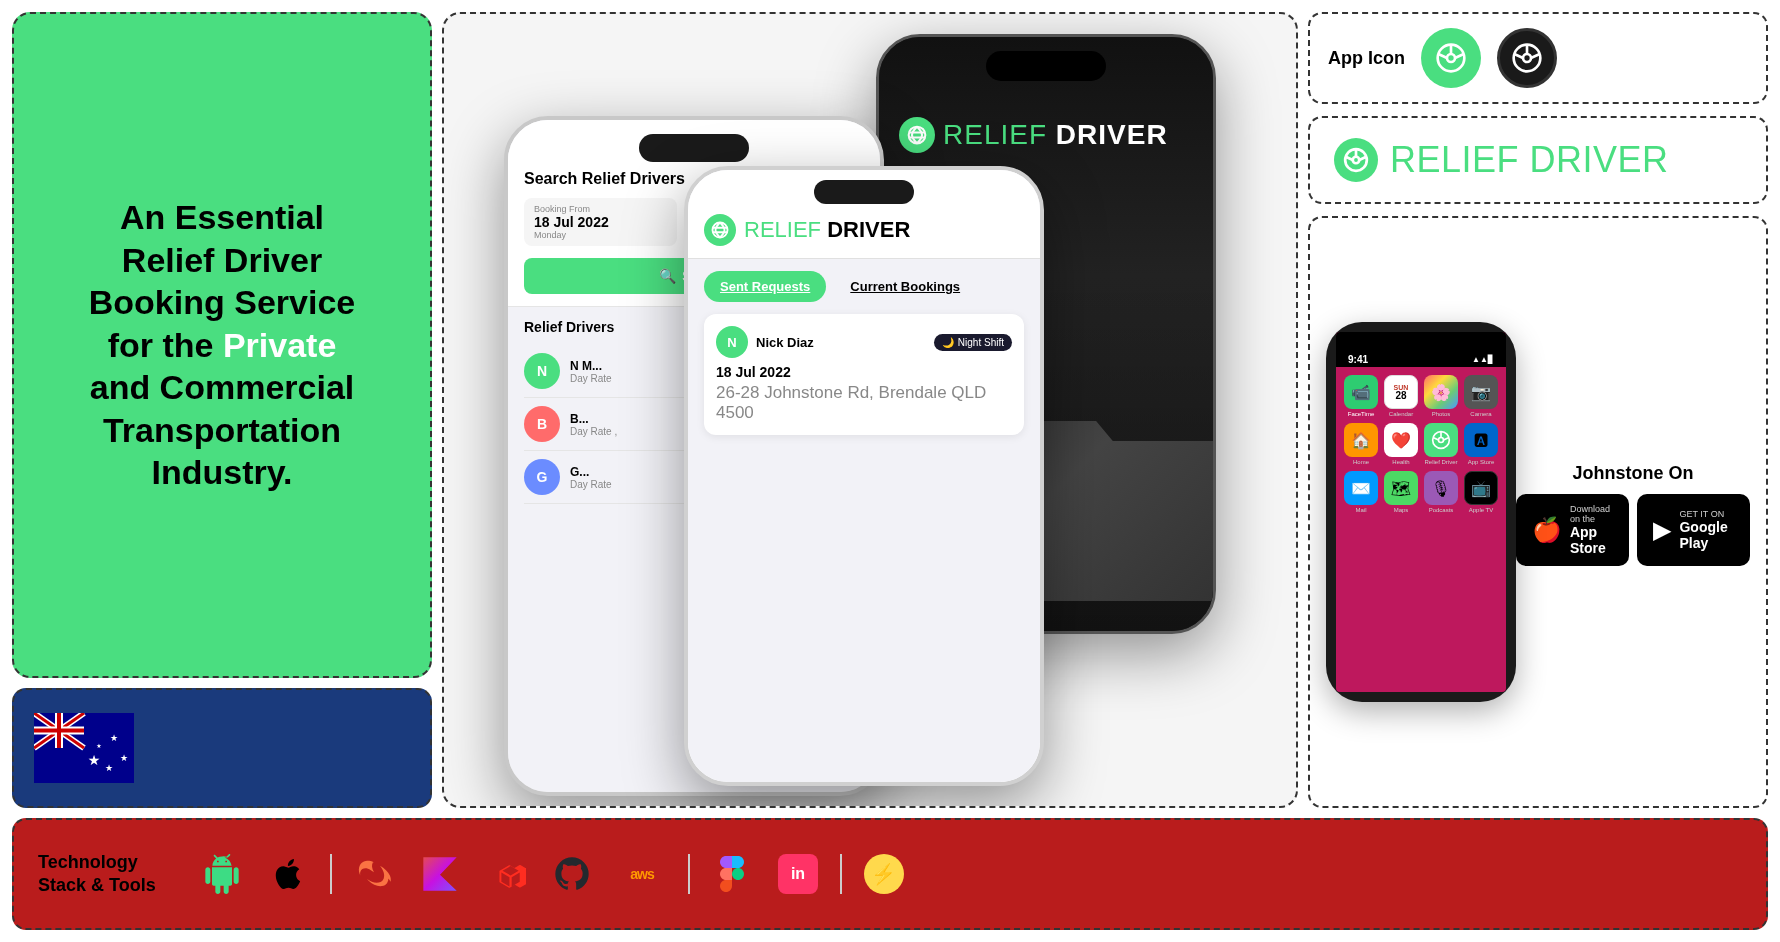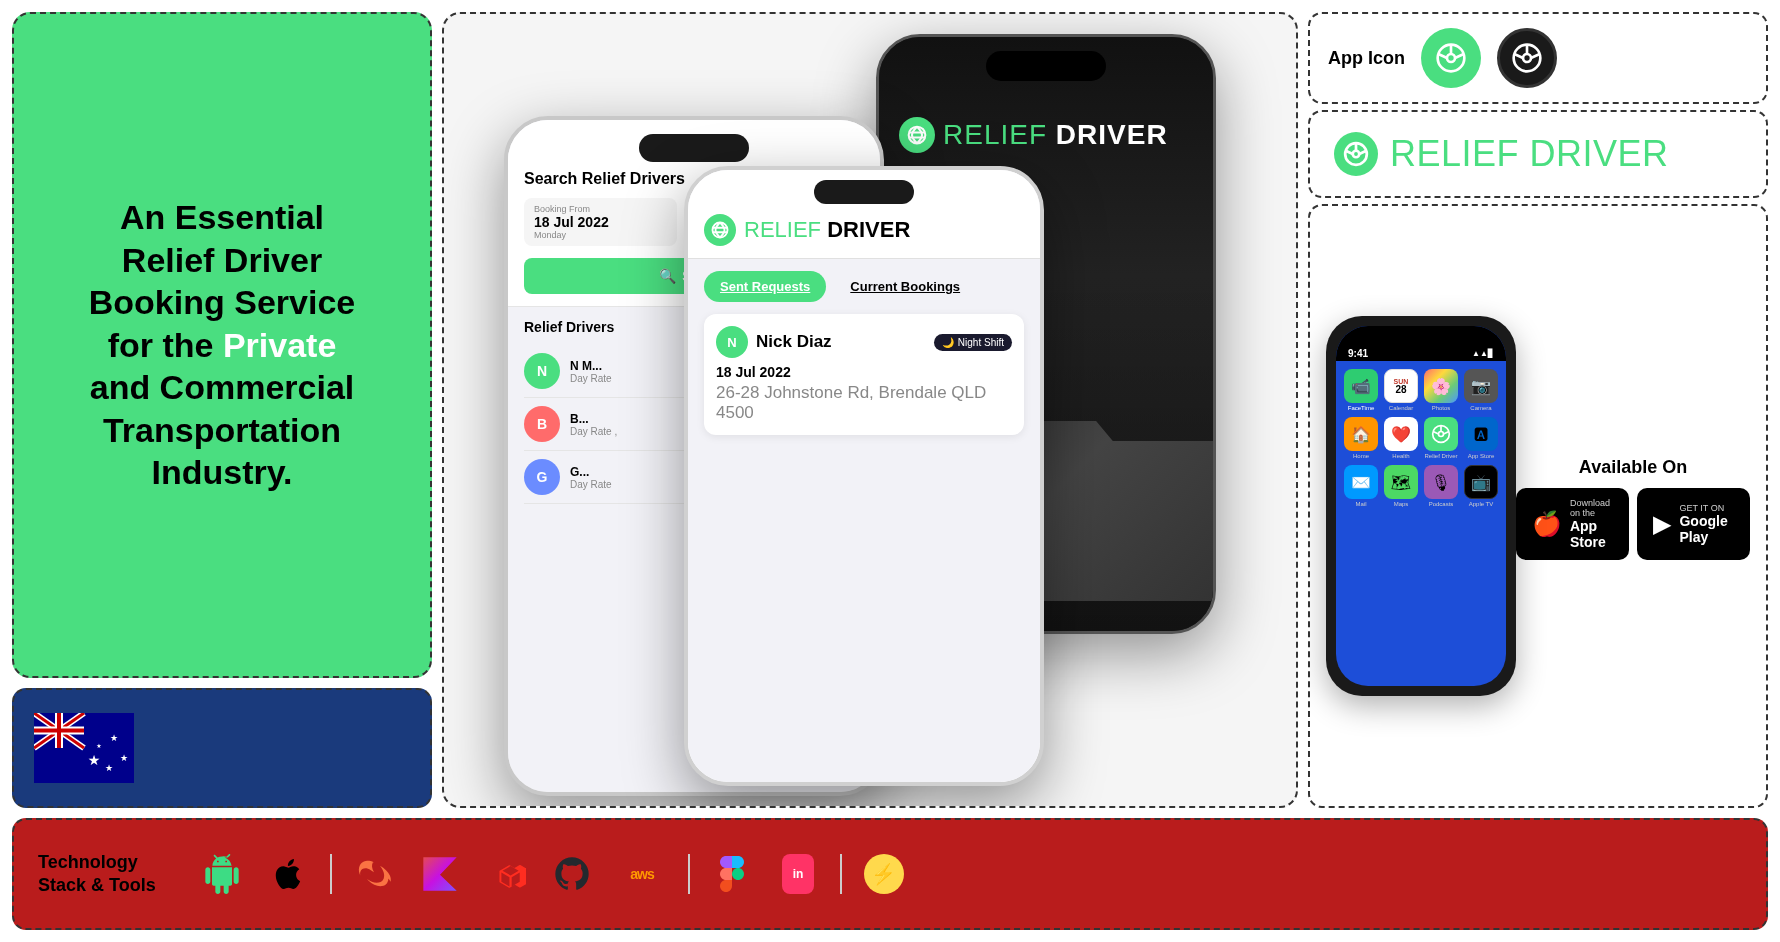--- a/index.html
+++ b/index.html
@@ -447,21 +447,21 @@
       background: #4ade80;
       display: flex;
       align-items: center;
       justify-content: center;
       font-weight: 700;
       font-size: 13px;
       color: #fff;
     }
 
     .booking-driver-name {
-      font-size: 17px;
+      font-size: 13px;
       font-weight: 700;
       flex: 1;
     }
 
     .night-shift-badge {
       background: #1a1a2e;
       color: #fff;
       font-size: 10px;
       padding: 3px 8px;
       border-radius: 10px;
@@ -480,21 +480,21 @@
       font-size: 17px;
       color: #888;
     }
 
     
     .right-panel {
       width: 460px;
       flex-shrink: 0;
       display: flex;
       flex-direction: column;
-      gap: 6px;
+      gap: 12px;
     }
 
     .right-top-row {
       display: flex;
       gap: 10px;
     }
 
     .app-icon-card {
       flex: 1;
       background: #fff;
@@ -587,22 +587,22 @@
       background: #1a1a1a;
       border-radius: 36px;
       padding: 10px;
       position: relative;
       box-shadow: 0 10px 30px rgba(0,0,0,0.3);
     }
 
     .iphone-screen {
       width: 100%;
       height: 100%;
-      background: #1d4ed8;
-      border-radius: 32px;
+      background: #be185d;
+      border-radius: 4px;
       overflow: hidden;
       position: relative;
     }
 
     .iphone-notch {
       position: absolute;
       top: 6px;
       left: 50%;
       transform: translateX(-50%);
       width: 70px;
@@ -1023,21 +1023,21 @@
             </div>
             <div class="app-icon-item">
               <div class="app-icon-box" style="background:#000; border:1px solid #333">📺</div>
               <span class="app-icon-name" style="color:#ccc">Apple TV</span>
             </div>
           </div>
         </div>
       </div>
 
       <div class="available-on-section">
-        <div class="available-on-label">Available On</div>
+        <div class="available-on-label">Johnstone On</div>
         <div class="store-buttons">
           <div class="store-btn">
             <span class="store-icon">🍎</span>
             <div>
               <div class="store-text-small">Download on the</div>
               <div class="store-text-large">App Store</div>
             </div>
           </div>
           <div class="store-btn">
             <span class="store-icon">▶</span>
@@ -1108,21 +1108,21 @@
       <svg width="36" height="36" viewBox="0 0 24 24">
         <path fill="#F24E1E" d="M8 24c2.21 0 4-1.79 4-4v-4H8c-2.21 0-4 1.79-4 4s1.79 4 4 4z"></path>
         <path fill="#FF7262" d="M4 12c0-2.21 1.79-4 4-4h4v8H8c-2.21 0-4-1.79-4-4z"></path>
         <path fill="#A259FF" d="M4 4c0-2.21 1.79-4 4-4h4v8H8C5.79 8 4 6.21 4 4z"></path>
         <path fill="#1ABCFE" d="M12 0h4c2.21 0 4 1.79 4 4s-1.79 4-4 4h-4V0z"></path>
         <path fill="#0ACF83" d="M20 12c0 2.21-1.79 4-4 4s-4-1.79-4-4 1.79-4 4-4 4 1.79 4 4z"></path>
       </svg>
     </div>
 
     <div class="tech-icon">
-      <div style="width:32px; height:40px; background:#FF3366; border-radius:8px; display:flex; align-items:center; justify-content:center; color:#fff; font-weight:900; font-size:12px;">in</div>
+      <div style="width:40px; height:40px; background:#FF3366; border-radius:8px; display:flex; align-items:center; justify-content:center; color:#fff; font-weight:900; font-size:16px;">in</div>
     </div>
     <div class="divider-line"></div>
 
     <div class="tech-icon">
       <div style="width:40px; height:40px; background:#FFD94C; border-radius:50%; display:flex; align-items:center; justify-content:center; font-size:20px;">⚡</div>
     </div>
   </div>
 </div>
 
 </body></html>

